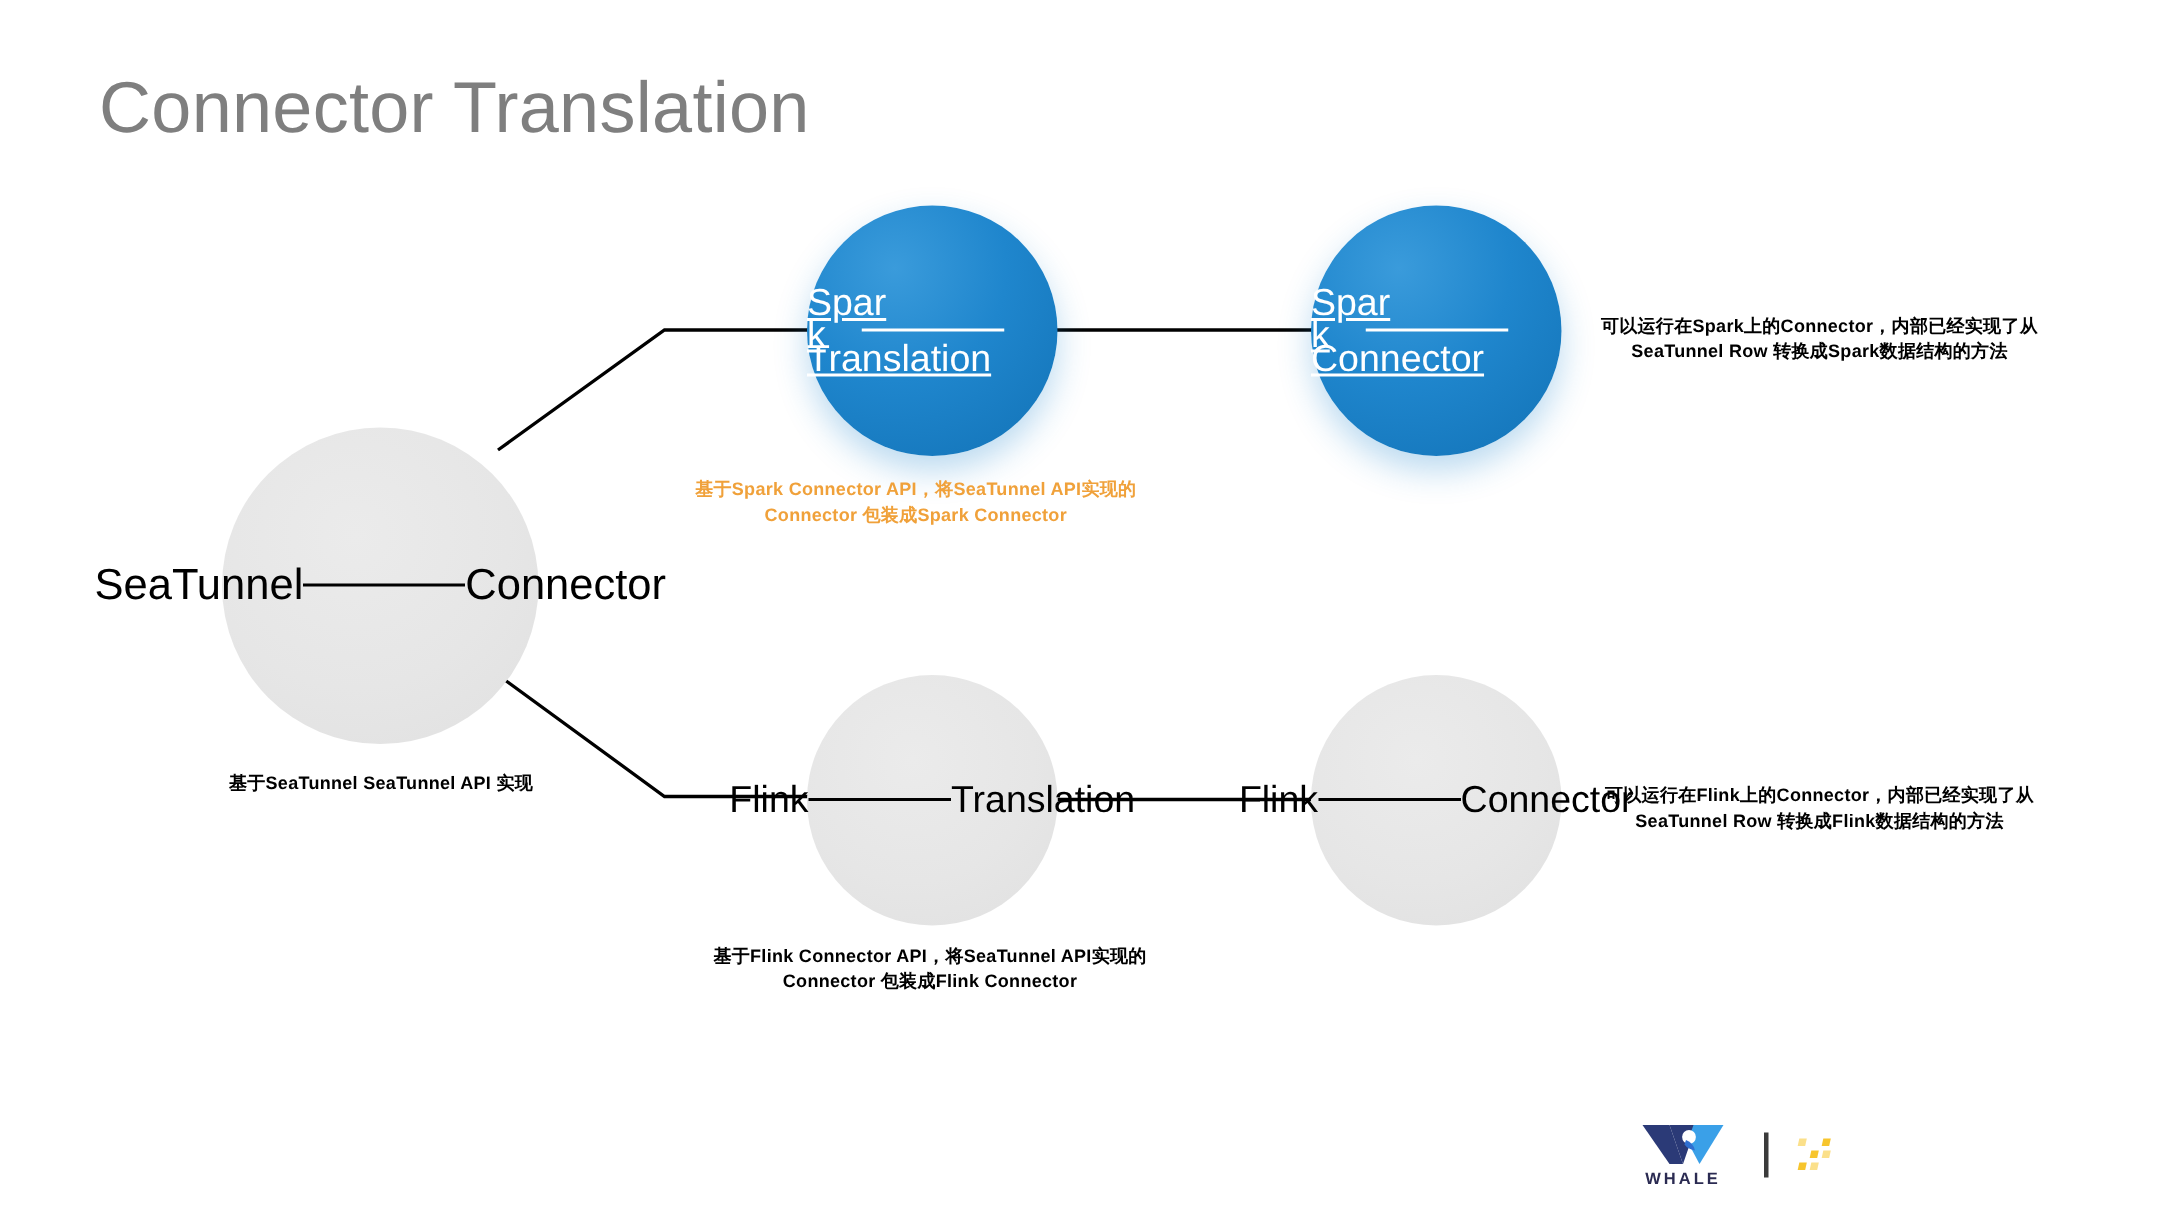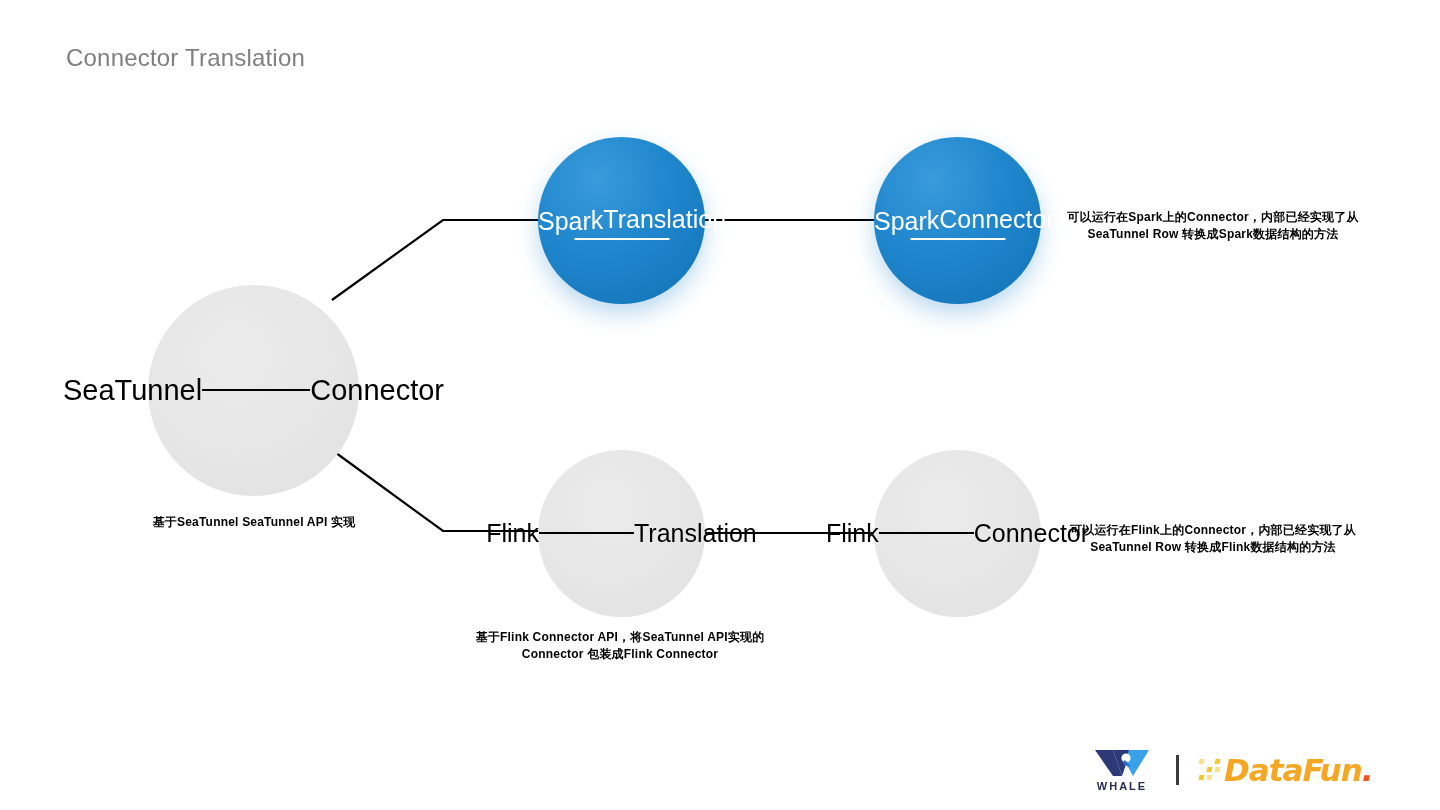--- a/index.html
+++ b/index.html
@@ -8,21 +8,21 @@
     background: #ffffff;
     font-family: "Liberation Sans", sans-serif;
     overflow: hidden;
   }
   .slide { position: relative; width: 1440px; height: 810px; background: #fff; }
 
   
   .slide-title {
     position: absolute;
     left: 66px; top: 44px;
-    font-size: 24px;
+    font-size: 48px;
     font-weight: 400;
     color: #7f7f7f;
     letter-spacing: 0.2px;
     line-height: 1.2;
     white-space: nowrap;
   }
 
   
   .wires { position: absolute; left: 0; top: 0; width: 1440px; height: 810px; }
 
@@ -71,21 +71,21 @@
     left: 538px; top: 450px; width: 167px; height: 167px;
     font-size: 25px;
   }
   
   #node-flink-connector {
     left: 874px; top: 450px; width: 167px; height: 167px;
     font-size: 25px;
   }
 
   
-  .stack-spark { position: relative; width: 100%; display:flex; flex-direction:row; align-items:flex-end; }
+  .stack-spark { position: relative; width: 100%; display:flex; flex-direction:column; align-items:flex-start;text-decoration:underline; }
   .stack-spark .line1 { margin-bottom: -2px; }
   .stack-spark .linemid { font-size: 25px; line-height: 1; margin-top: -3px; }
   .stack-spark .rule-overlay {
     position: absolute; left: 50%; transform: translateX(-50%);
     top: 30px; width: 95px; height: 2px; background: #ffffff;
   }
   .stack-spark .line2 { margin-top: -10px; }
 
   .stack-plain { display: flex; align-items: center; }
   .stack-plain .divider-dark { width: 95px; height: 2px; background: #000; margin: 6px 0 7px 0; }
@@ -178,20 +178,21 @@
 
   <div class="node node-grey" id="node-flink-connector">
     <div class="stack-plain">
       <span class="line1">Flink</span>
       <span class="divider-dark"></span>
       <span class="line2">Connector</span>
     </div>
   </div>
 
   <div class="caption" id="cap-seatunnel">基于SeaTunnel SeaTunnel API 实现</div>
+  <div class="caption orange" id="cap-spark-translation">基于Spark Connector API，将SeaTunnel API实现的Connector 包装成Spark Connector</div>
   <div class="caption" id="cap-spark-connector">可以运行在Spark上的Connector，内部已经实现了从SeaTunnel Row 转换成Spark数据结构的方法</div>
   <div class="caption" id="cap-flink-translation">基于Flink Connector API，将SeaTunnel API实现的Connector 包装成Flink Connector</div>
   <div class="caption" id="cap-flink-connector">可以运行在Flink上的Connector，内部已经实现了从SeaTunnel Row 转换成Flink数据结构的方法</div>
 
   <div class="footer">
     <div class="whale-logo">
       <svg width="58" height="30" viewBox="0 0 58 30" xmlns="http://www.w3.org/2000/svg">
         <polygon points="2,1 20,1 29,27 20,27" fill="#2b3a77"></polygon>
         <polygon points="20,1 38,1 29,27" fill="#2b3a77"></polygon>
         <polygon points="36,1 56,1 40,27 32,12" fill="#3aa0e8"></polygon>
@@ -206,19 +207,16 @@
         <i class="faint"></i>
           <i class="none"></i>
           <i></i>
         <i class="none"></i>
           <i></i>
           <i class="faint"></i>
         <i></i>
           <i class="faint"></i>
           <i class="none"></i>
       </span>
-      <span class="datafun-text">
-        <span>DataFun</span><span class="tail">.</span>
-      </span>
     </div>
   </div>
 
 </div>
 
 </body></html>

